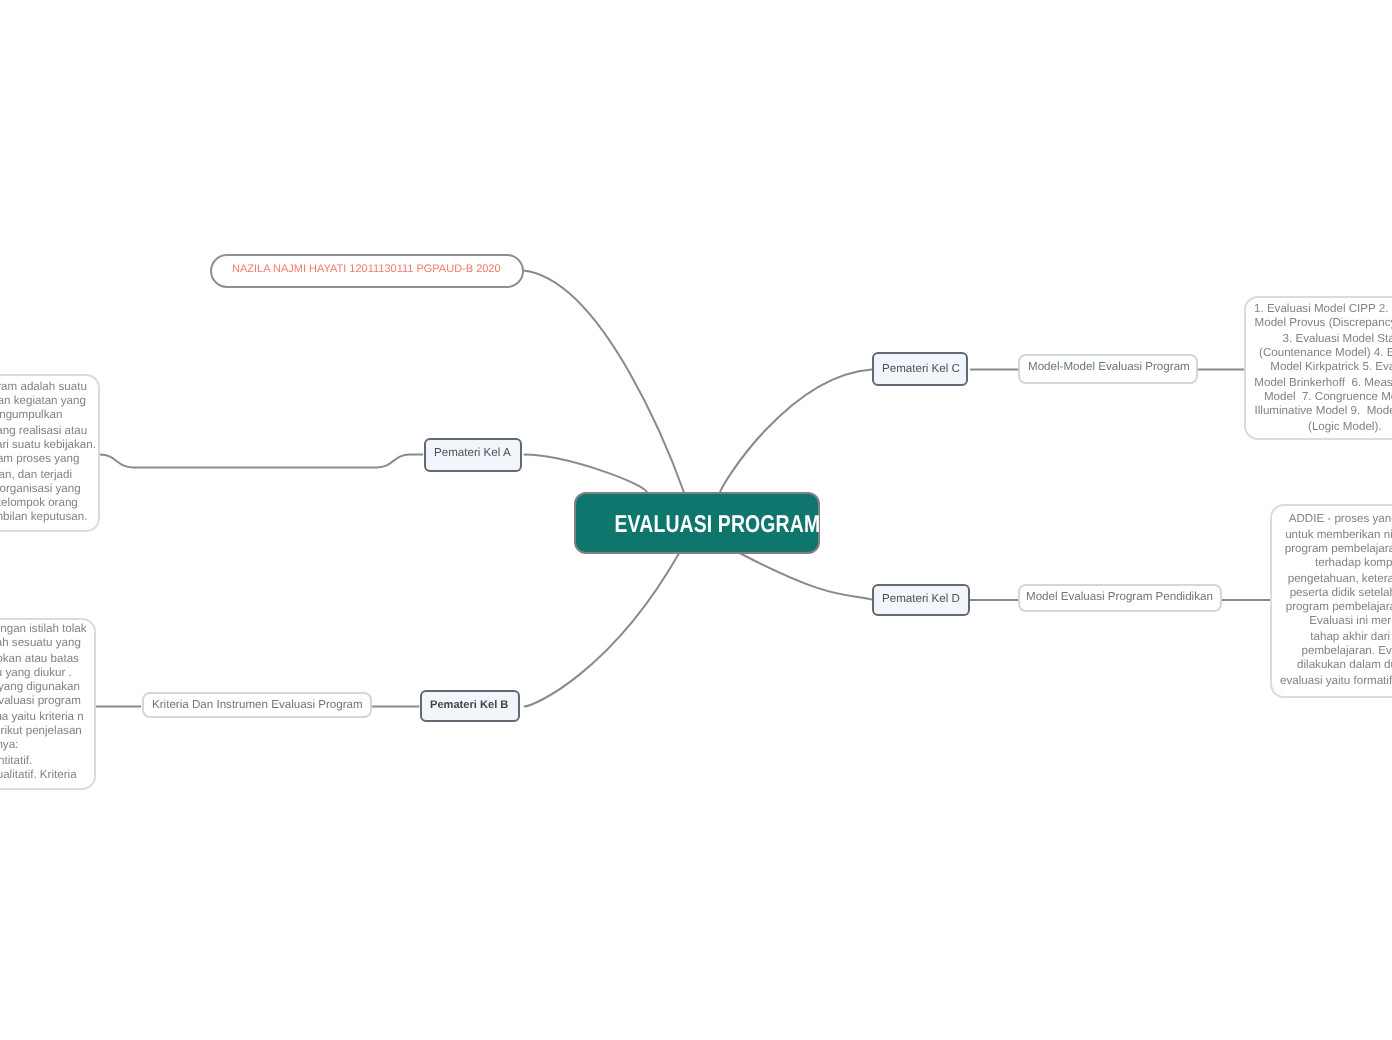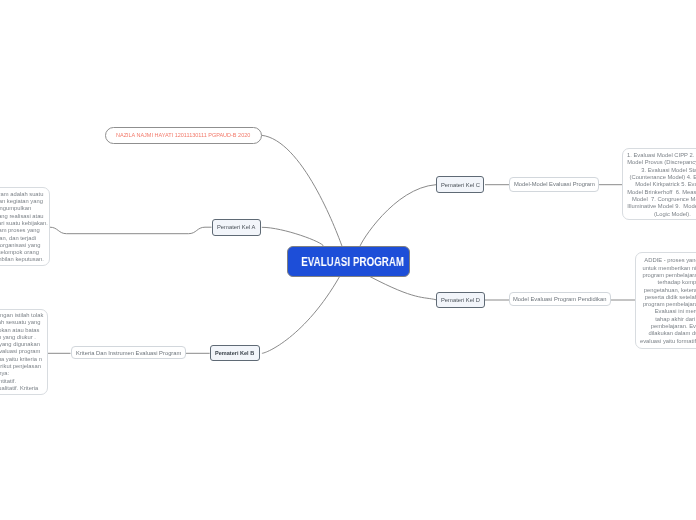--- a/index.html
+++ b/index.html
@@ -9,24 +9,24 @@
     font-family:"Liberation Sans", sans-serif;
   }
   #canvas { position:relative; width:696px; height:520px; background:#fff; }
   .node { -webkit-font-smoothing:antialiased; }
   .node span, .node .para, .node .para div { will-change: transform; }
   svg.links { position:absolute; left:0; top:0; width:696px; height:520px; pointer-events:none; }
   .node { position:absolute; box-sizing:border-box; }
 
   
   .central {
-    background:#1d4ed8;
+    background:#0f766e;
     border:1.5px solid #808080;
     border-radius:6px;
-    display:flex; align-items:center; 
+    display:flex; align-items:center; justify-content:center;padding-left:21px;
   }
   .central span {
     color:#ffffff; font-weight:bold; font-size:12.2px; line-height:12px;
     letter-spacing:0.1px; white-space:nowrap;
     transform:scaleX(0.795); transform-origin:center;
   }
 
   
   .lvl1 {
     background:#f2f5fa; border:1.3px solid #5f6a75; border-radius:3px;

